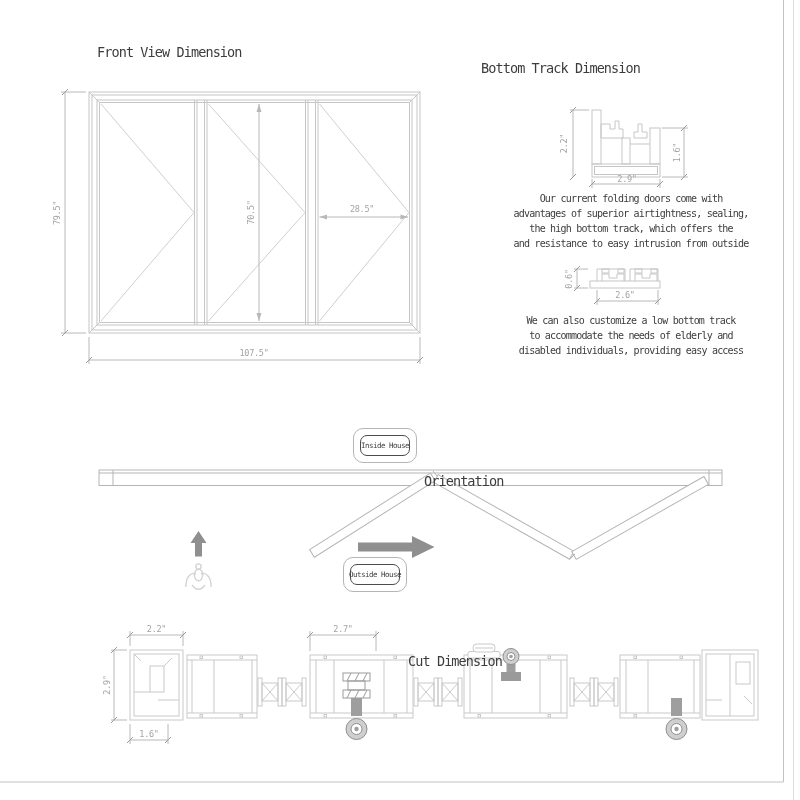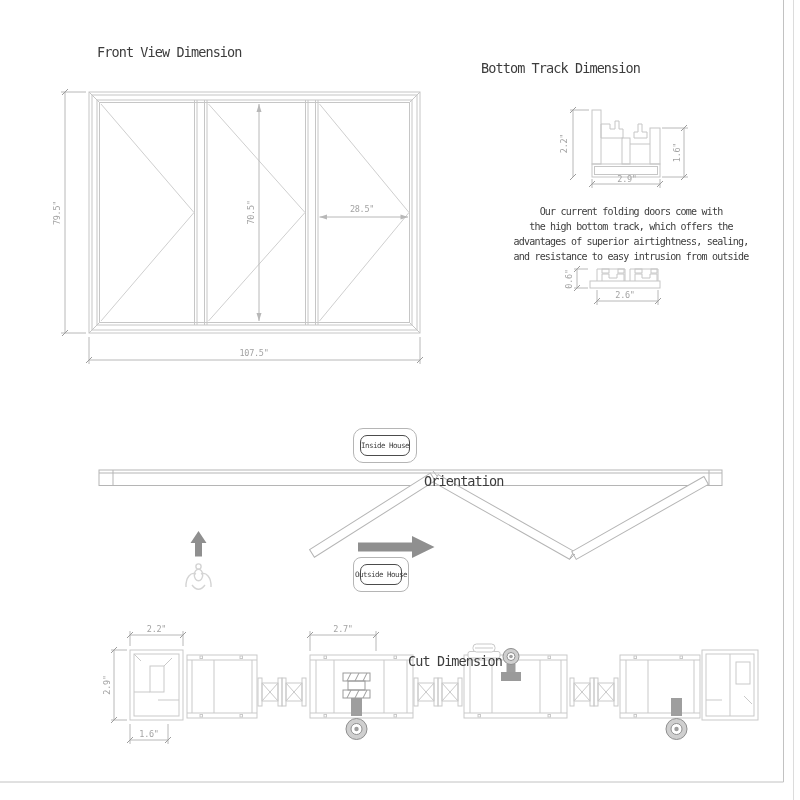--- a/index.html
+++ b/index.html
@@ -347,33 +347,38 @@
   <text x="156.5" y="631.5" text-anchor="middle">2.2"</text>
   <text x="343" y="631.5" text-anchor="middle">2.7"</text>
   <text x="106.5" y="688" text-anchor="middle" transform="rotate(-90 106.5 685)">2.9"</text>
   <text x="149" y="737" text-anchor="middle">1.6"</text>
 </svg>
 
 <div class="sec-title" style="left:97px;top:44px;width:300px;">Front View Dimension</div>
 
 <div class="sec-title" style="left:481px;top:60px;width:300px;">Bottom Track Dimension</div>
 
-<div class="para" style="left:480px;top:204px;width:302px;">
+<div class="para" style="left:480px;top:191px;width:302px;">
   <div>Our current folding doors come with</div>
+  <div>advantages of superior airtightness, sealing,</div>
   <div>the high bottom track, which offers the</div>
-  <div>advantages of superior airtightness, sealing,</div>
   <div>and resistance to easy intrusion from outside</div>
 </div>
 
+<div class="para" style="left:480px;top:313px;width:302px;">
+  <div>We can also customize a low bottom track</div>
+  <div>to accommodate the needs of elderly and</div>
+  <div>disabled individuals, providing easy access</div>
+</div>
 
 <div class="badge" style="left:353px;top:428px;width:64px;height:35px;">
   <div class="badge-inner">Inside House</div>
 </div>
 
 <div class="sec-title" style="left:424px;top:456px;width:100px;margin-top:17px;">Orientation</div>
 
-<div class="badge" style="left:353px;top:557px;width:56px;height:35px;border-radius:8px;">
+<div class="badge" style="left:343px;top:557px;width:64px;height:35px;">
   <div class="badge-inner">Outside House</div>
 </div>
 
 <div class="sec-title" style="left:408px;top:653px;width:131px;">Cut Dimension</div>
 
 </div>
 
 </body></html>

